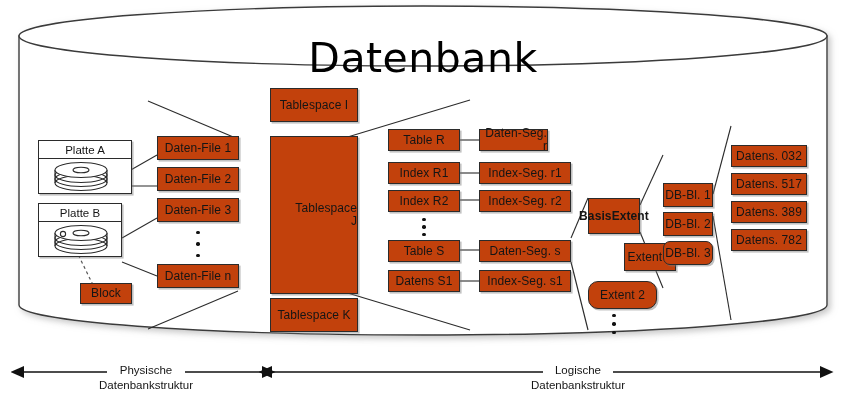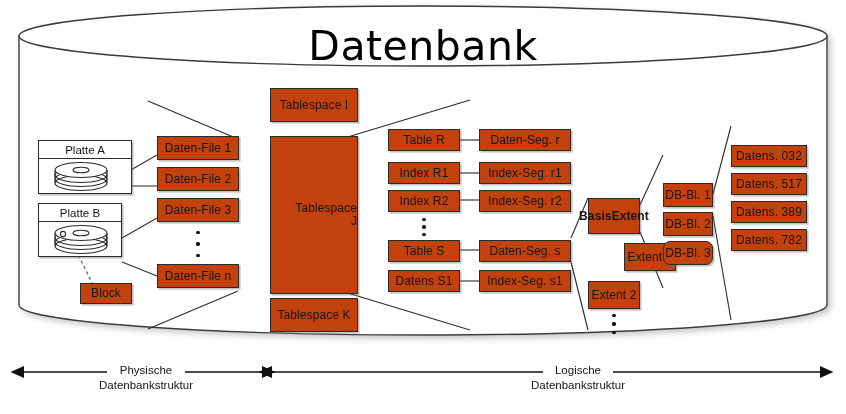--- a/index.html
+++ b/index.html
@@ -24,21 +24,21 @@
                justify-content:center;font-size:11.5px;color:#151515;}
   .platte .disk{height:35px;position:relative;}
   .disk svg{position:absolute;left:0;top:0;}
 
   
   .vdots{position:absolute;display:flex;flex-direction:column;align-items:center;
          justify-content:space-between;}
   .vdots i{display:block;width:3.4px;height:3.4px;border-radius:50%;background:#111;}
 
   
-  .title{position:absolute;left:0;top:22px;width:846px;text-align:center;
+  .title{position:absolute;left:0;top:34px;width:846px;text-align:center;
          font-family:"DejaVu Sans",sans-serif;font-weight:400;font-size:41px;
          color:#000;letter-spacing:.5px;}
 
   
   .cap-txt{position:absolute;text-align:center;font-size:11.5px;color:#151515;line-height:1.35;}
 </style>
 </head>
 <body>
 
 <div id="stage">
@@ -173,32 +173,32 @@
   <div class="bx" style="left:388px;top:162px;width:72px;height:22px;">Index R1</div>
   <div class="bx" style="left:388px;top:190px;width:72px;height:22px;">Index R2</div>
   <div class="vdots" style="left:422px;top:218px;width:4px;height:18px;">
       <i></i>
       <i></i>
       <i></i>
     </div>
   <div class="bx" style="left:388px;top:240px;width:72px;height:22px;">Table S</div>
   <div class="bx" style="left:388px;top:270px;width:72px;height:22px;">Datens S1</div>
 
-  <div class="bx" style="left:479px;top:129px;width:92px;height:22px;">Daten-Seg. r</div>
+  <div class="bx" style="left:479px;top:129px;width:69px;height:22px;">Daten-Seg. r</div>
   <div class="bx" style="left:479px;top:162px;width:92px;height:22px;">Index-Seg. r1</div>
   <div class="bx" style="left:479px;top:190px;width:92px;height:22px;">Index-Seg. r2</div>
   <div class="bx" style="left:479px;top:240px;width:92px;height:22px;">Daten-Seg. s</div>
   <div class="bx" style="left:479px;top:270px;width:92px;height:22px;">Index-Seg. s1</div>
 
   <div class="bx tall" style="left:588px;top:198px;width:52px;height:36px;">
     <span>Basis</span>
     <span>Extent</span>
   </div>
   <div class="bx" style="left:588px;top:243px;width:52px;height:28px;margin-left:36px;">Extent 1</div>
-  <div class="bx" style="left:588px;top:281px;width:52px;height:28px;">Extent 2</div>
+  <div class="bx" style="left:588px;top:281px;width:69px;height:28px;border-radius:10px;">Extent 2</div>
   <div class="vdots" style="left:612px;top:314px;width:4px;height:20px;">
       <i></i>
       <i></i>
       <i></i>
     </div>
 
   <div class="bx" style="left:663px;top:183px;width:50px;height:24px;">DB-Bl. 1</div>
   <div class="bx" style="left:663px;top:212px;width:50px;height:24px;">DB-Bl. 2</div>
   <div class="bx" style="left:663px;top:241px;width:50px;height:24px;border-radius:7px;">DB-Bl. 3</div>
 

